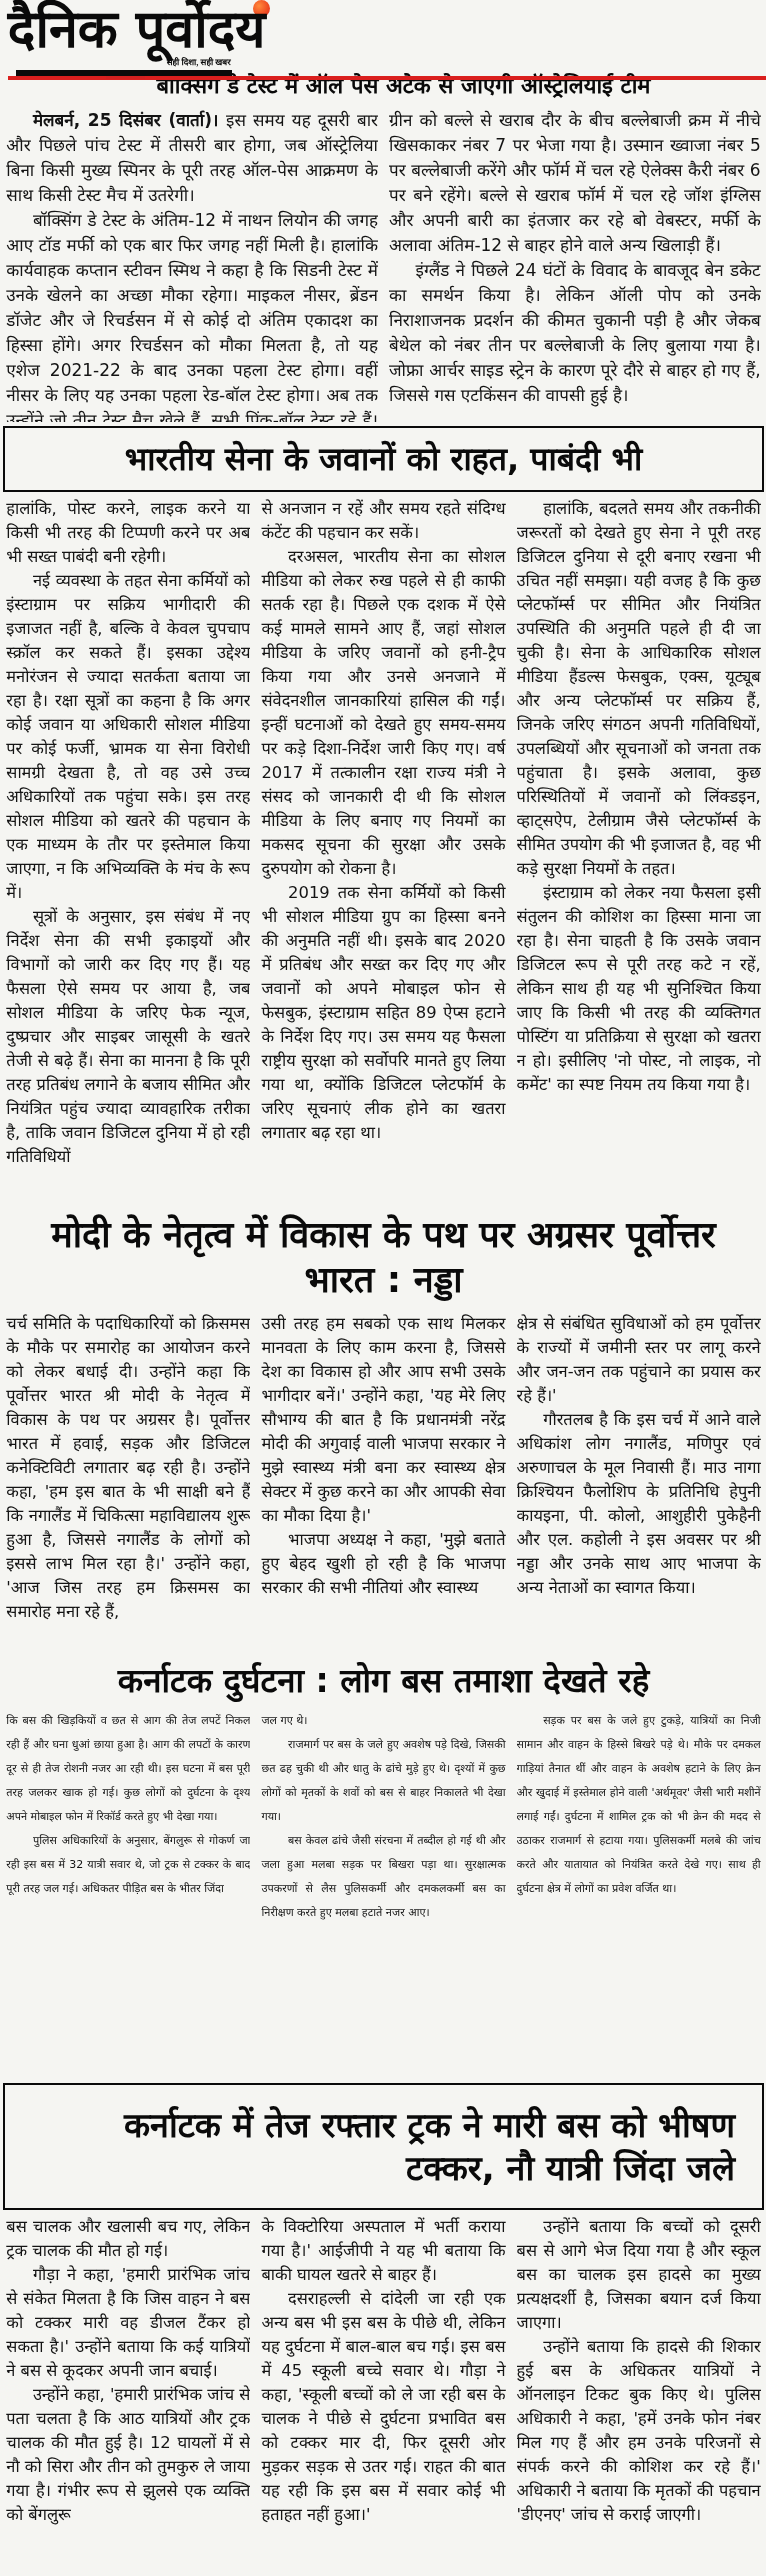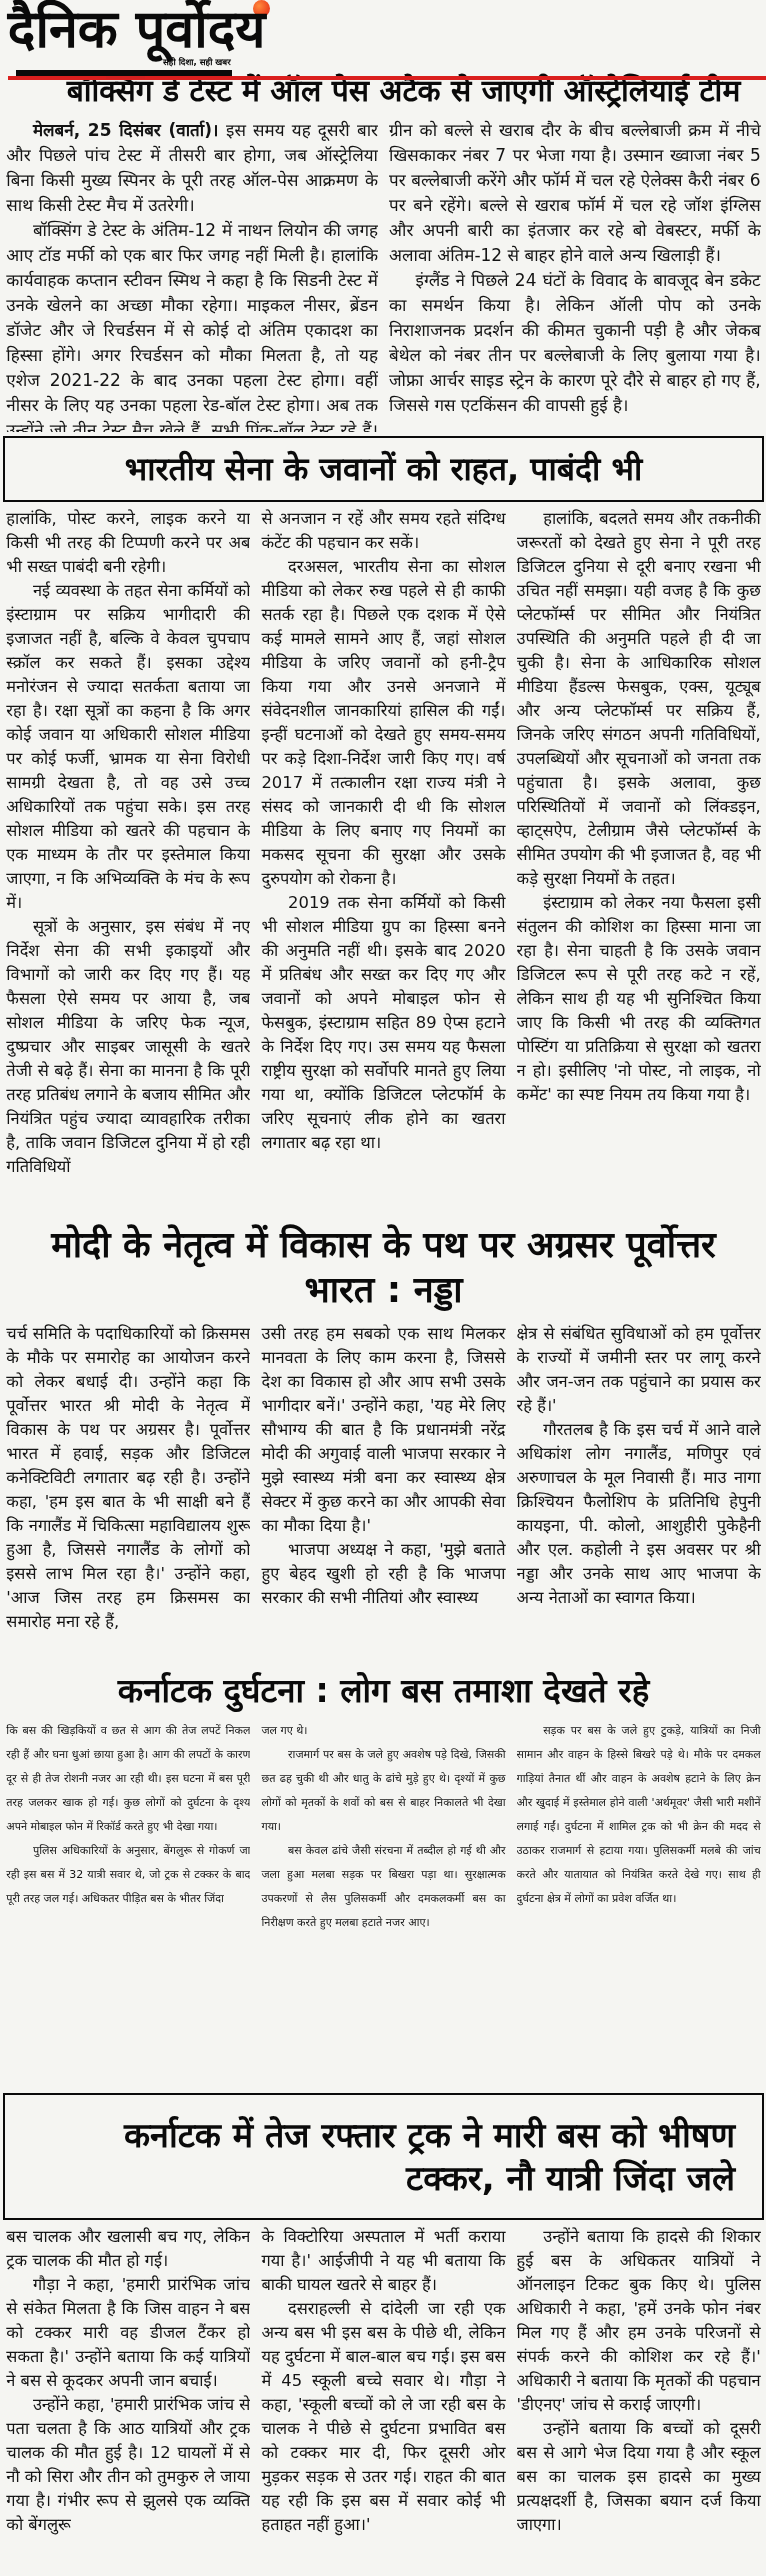--- a/index.html
+++ b/index.html
@@ -19,32 +19,32 @@
     font-size:52px;font-weight:bold;letter-spacing:0;
     line-height:1.0;color:#0a0a0a;position:relative;z-index:2;
   }
   .logo-dot{
     position:absolute;right:-4.7px;top:-3.1px;width:17px;height:17px;border-radius:50%;
     background:radial-gradient(circle at 35% 35%, #ff8a3c 0%, #f04e23 55%, #d8261c 100%);
     z-index:1;
   }
   .tagline{
     font-size:8.6px;font-weight:bold;color:#0a0a0a;
-    text-align:right;width:223px;margin-top:0.8px;
+    text-align:right;width:223px;margin-top:0.8px;font-family:Liberation Serif, serif;
   }
   .mast-bar{height:5.5px;background:#0a0a0a;width:216px;margin-left:7.8px;margin-top:2.3px;position:relative;}
   .pub-strip{position:absolute;left:90px;top:5.5px;width:39px;height:3.1px;background:#d2201f;}
   .mast-rule{height:3.9px;background:#da1f1e;width:767px;margin-top:0.8px;}
 
   
   .headline{
     text-align:center;font-weight:bold;color:#0a0a0a;
     line-height:1.25;padding:6.3px 4.7px 3.1px;
   }
-  .h-a1{font-size:30px;margin-left:40px;}
+  .h-a1{font-size:22px;margin-left:40px;}
   .h-a2{font-size:32px;}
   .h-a3{font-size:36px;max-width:703px;margin:2px auto;}
   .h-a4{font-size:33px;}
   .h-a5{font-size:34px;max-width:703px;margin:8px auto;text-align:right;}
   .boxed{
     border:2.3px solid #0a0a0a;
     margin:4.7px 3.1px 0;
     padding:4.7px 3.1px 7.8px;
   }
 
@@ -156,20 +156,20 @@
       <div class="col">
           <p class="para">बस चालक और खलासी बच गए, लेकिन ट्रक चालक की मौत हो गई।</p>
           <p class="para ind">गौड़ा ने कहा, 'हमारी प्रारंभिक जांच से संकेत मिलता है कि जिस वाहन ने बस को टक्कर मारी वह डीजल टैंकर हो सकता है।' उन्होंने बताया कि कई यात्रियों ने बस से कूदकर अपनी जान बचाई।</p>
           <p class="para ind">उन्होंने कहा, 'हमारी प्रारंभिक जांच से पता चलता है कि आठ यात्रियों और ट्रक चालक की मौत हुई है। 12 घायलों में से नौ को सिरा और तीन को तुमकुरु ले जाया गया है। गंभीर रूप से झुलसे एक व्यक्ति को बेंगलुरू</p>
         </div>
       <div class="col">
           <p class="para">के विक्टोरिया अस्पताल में भर्ती कराया गया है।' आईजीपी ने यह भी बताया कि बाकी घायल खतरे से बाहर हैं।</p>
           <p class="para ind">दसराहल्ली से दांदेली जा रही एक अन्य बस भी इस बस के पीछे थी, लेकिन यह दुर्घटना में बाल-बाल बच गई। इस बस में 45 स्कूली बच्चे सवार थे। गौड़ा ने कहा, 'स्कूली बच्चों को ले जा रही बस के चालक ने पीछे से दुर्घटना प्रभावित बस को टक्कर मार दी, फिर दूसरी ओर मुड़कर सड़क से उतर गई। राहत की बात यह रही कि इस बस में सवार कोई भी हताहत नहीं हुआ।'</p>
         </div>
       <div class="col">
+          <p class="para ind">उन्होंने बताया कि बच्चों को दूसरी बस से आगे भेज दिया गया है और स्कूल बस का चालक इस हादसे का मुख्य प्रत्यक्षदर्शी है, जिसका बयान दर्ज किया जाएगा।</p>
           <p class="para ind">उन्होंने बताया कि हादसे की शिकार हुई बस के अधिकतर यात्रियों ने ऑनलाइन टिकट बुक किए थे। पुलिस अधिकारी ने कहा, 'हमें उनके फोन नंबर मिल गए हैं और हम उनके परिजनों से संपर्क करने की कोशिश कर रहे हैं।' अधिकारी ने बताया कि मृतकों की पहचान 'डीएनए' जांच से कराई जाएगी।</p>
-          <p class="para ind">उन्होंने बताया कि बच्चों को दूसरी बस से आगे भेज दिया गया है और स्कूल बस का चालक इस हादसे का मुख्य प्रत्यक्षदर्शी है, जिसका बयान दर्ज किया जाएगा।</p>
         </div>
     </div>
   </div>
 
 </div>
 
 
 </body></html>

